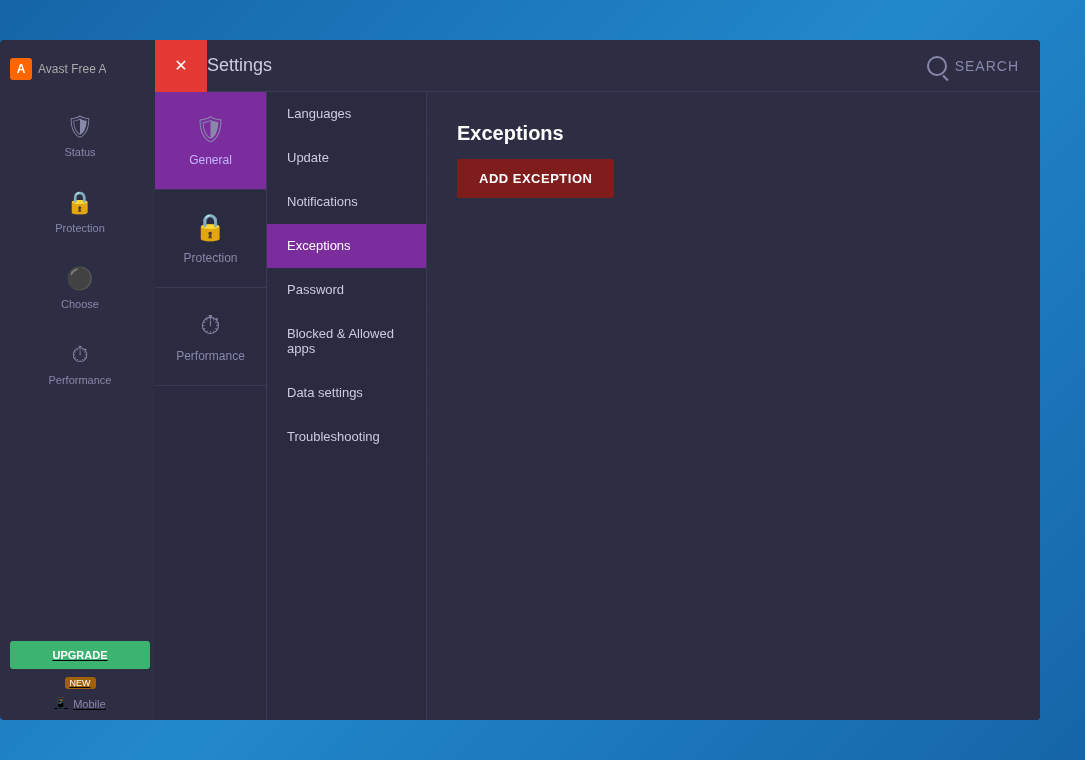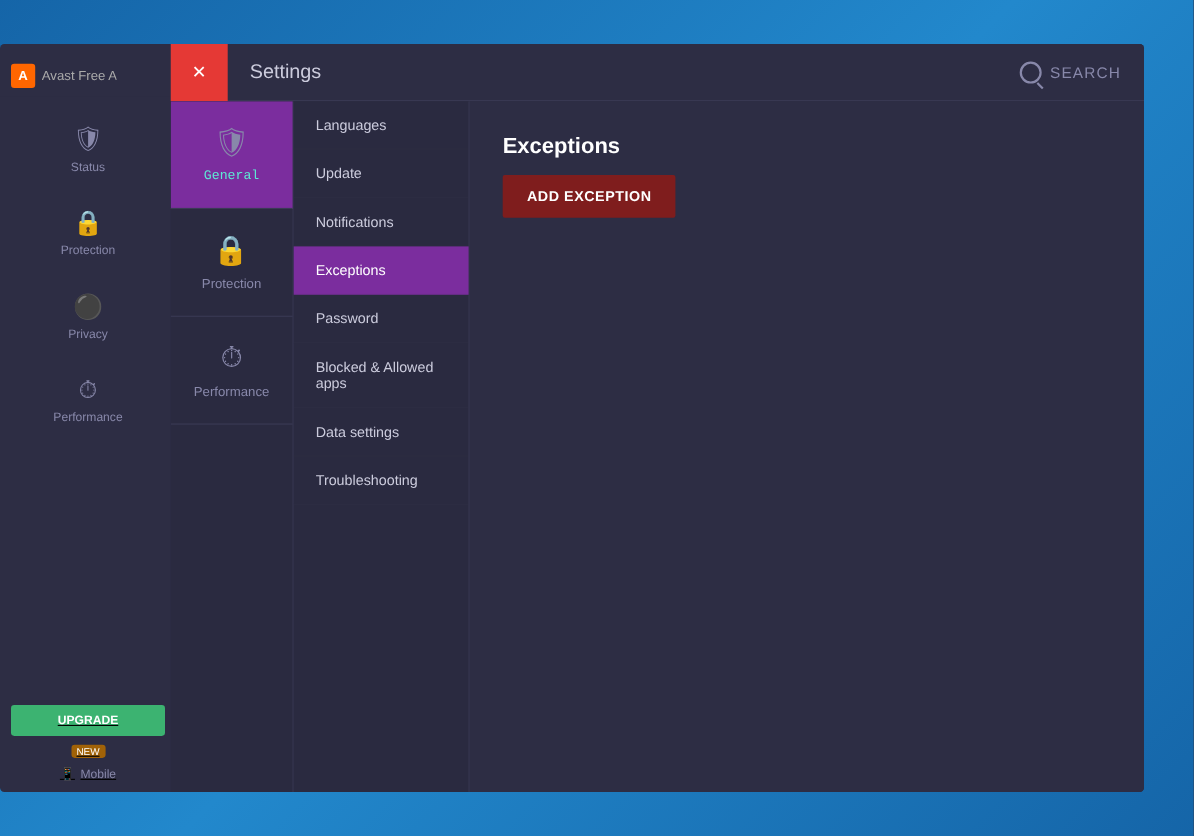--- a/index.html
+++ b/index.html
@@ -168,21 +168,20 @@
       color: white;
       font-size: 16px;
       cursor: pointer;
       flex-shrink: 0;
     }
 
     .settings-title {
       color: #ccccdd;
       font-size: 18px;
       font-weight: normal;
-      padding-left: 20px;
       flex: 1;
     }
 
     .search-area {
       display: flex;
       align-items: center;
       gap: 8px;
       padding-right: 21px;
       color: #8888aa;
       font-size: 14px;
@@ -243,22 +242,21 @@
     .category-item .cat-icon {
       font-size: 26px;
     }
 
     .category-item .cat-label {
       font-size: 12px;
       text-align: center;
     }
 
     .category-item.active .cat-label {
-      color: #5eead4;
-      font-family: Liberation Mono, monospace;
+      color: #c4b5fd;
     }
 
     
     .menu-panel {
       width: 160px;
       background: #2a2a40;
       border-right: 1px solid #3a3a55;
       display: flex;
       flex-direction: column;
     }
@@ -323,21 +321,21 @@
     <div class="sidebar-nav-item">
       <span class="nav-icon">🛡</span>
       <span class="nav-label">Status</span>
     </div>
     <div class="sidebar-nav-item">
       <span class="nav-icon">🔒</span>
       <span class="nav-label">Protection</span>
     </div>
     <div class="sidebar-nav-item">
       <span class="nav-icon">⚫</span>
-      <span class="nav-label">Privacy</span>
+      <span class="nav-label">Choose</span>
     </div>
     <div class="sidebar-nav-item">
       <span class="nav-icon">⏱</span>
       <span class="nav-label">Performance</span>
     </div>
   </div>
   <div class="sidebar-bottom">
     <button class="upgrade-btn">UPGRADE</button>
     <span class="new-badge">NEW</span>
     <div class="mobile-item">

